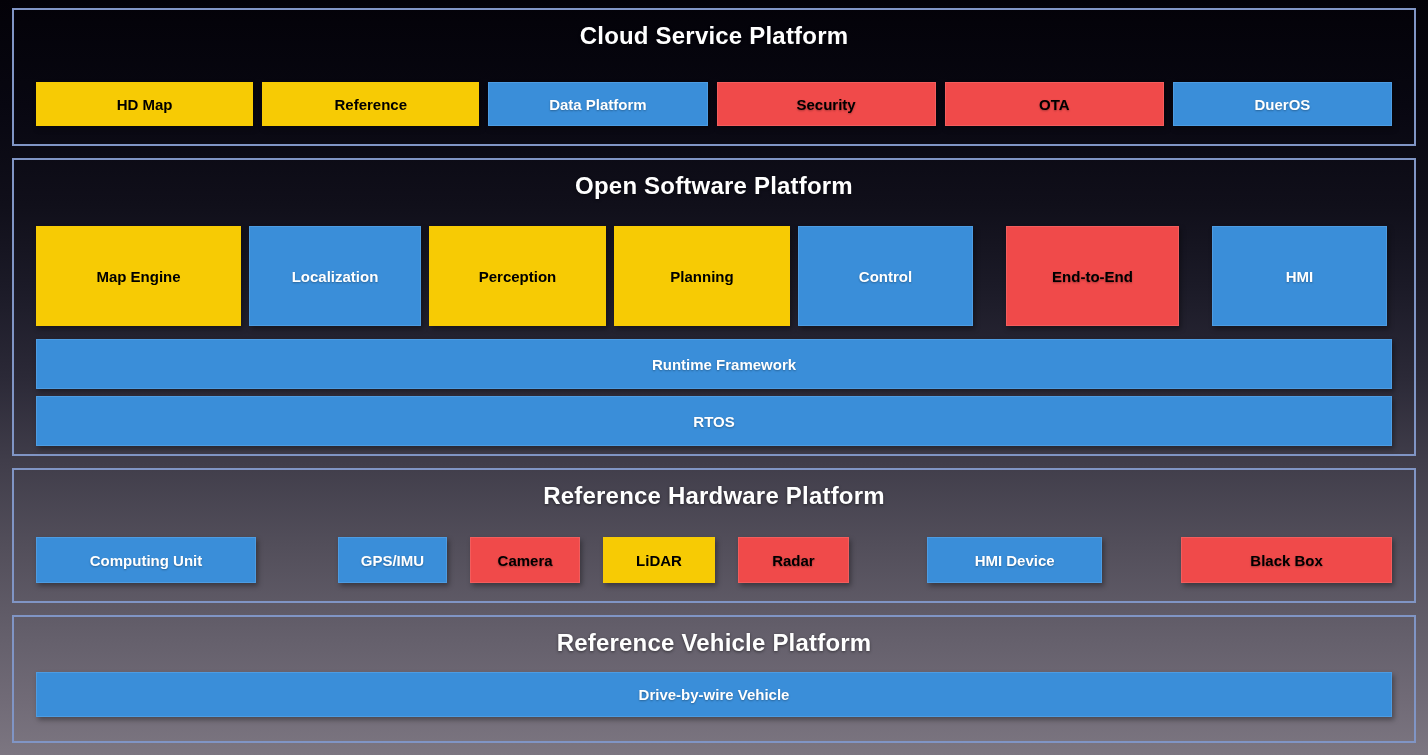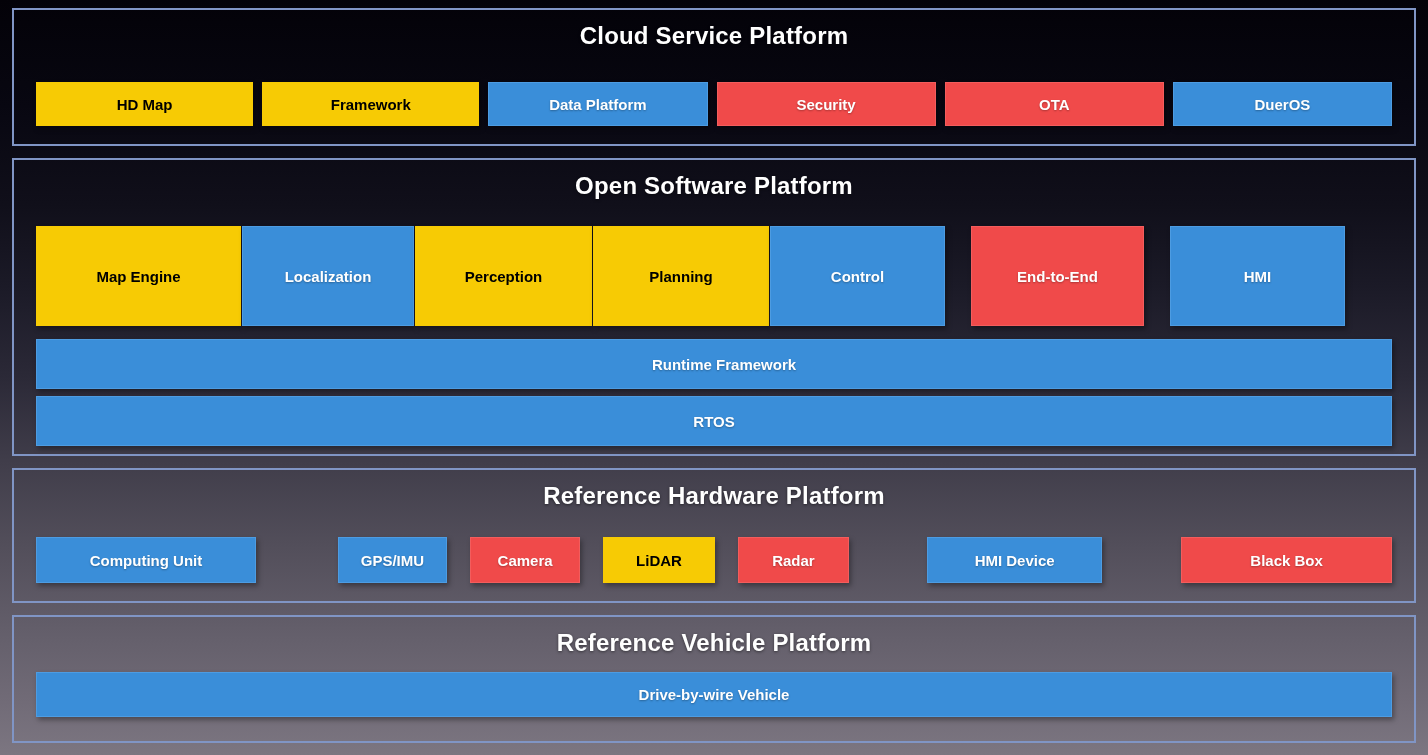--- a/index.html
+++ b/index.html
@@ -55,28 +55,28 @@
     display: flex;
     align-items: center;
     justify-content: center;
     font-size: 15px;
     font-weight: bold;
     text-align: center;
     box-shadow: 2px 3px 5px rgba(0,0,0,0.35);
   }
   .yellow { background: #f7cb04; color: #000000; }
   .blue   { background: #3a8ed9; color: #ffffff; border: 1px solid #4d9ce2; text-shadow: 0 1px 2px rgba(0,0,0,0.3); }
-  .red    { background: #f04a4a; color: #ffffff; border: 1px solid #f35d5d; text-shadow: 0 1px 2px rgba(0,0,0,0.3); }
+  .red    { background: #f04a4a; color: #000000; border: 1px solid #f35d5d; text-shadow: 0 1px 2px rgba(0,0,0,0.3); }
 
   
   .cloud-row { margin-top: 32px; gap: 9px; }
   .cloud-row .box { flex: 1 1 0; height: 44px; }
 
   
-  .modules-row { margin-top: 26px; gap: 1px; }
+  .modules-row { margin-top: 26px; gap: 8px; }
   .modules-row .box { height: 100px; }
   .w-mapengine    { width: 205px; }
   .w-localization { width: 172px; }
   .w-perception   { width: 177px; }
   .w-planning     { width: 176px; }
   .w-control      { width: 175px; }
   .w-endtoend     { width: 173px; margin-left: 25px; }
   .w-hmi          { width: 175px; margin-left: 25px; }
   .layer-bar {
     height: 50px;
@@ -104,21 +104,21 @@
 </style>
 </head>
 <body>
 
 <div class="stage">
 
   <div class="section section-cloud">
     <div class="section-title">Cloud Service Platform</div>
     <div class="row cloud-row">
       <div class="box yellow">HD Map</div>
-      <div class="box yellow">Framework</div>
+      <div class="box yellow">Reference</div>
       <div class="box blue">Data Platform</div>
       <div class="box red">Security</div>
       <div class="box red">OTA</div>
       <div class="box blue">DuerOS</div>
     </div>
   </div>
 
   <div class="section section-software">
     <div class="section-title">Open Software Platform</div>
     <div class="row modules-row">

